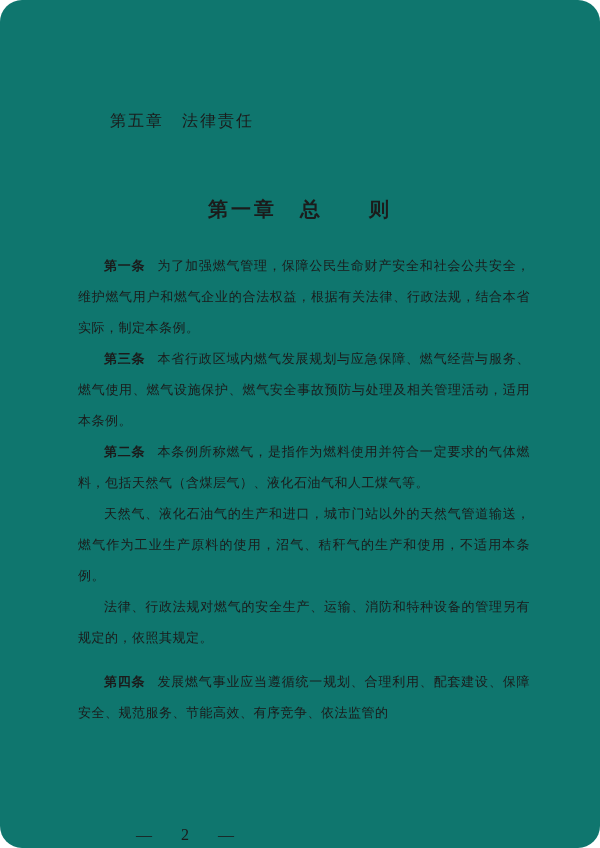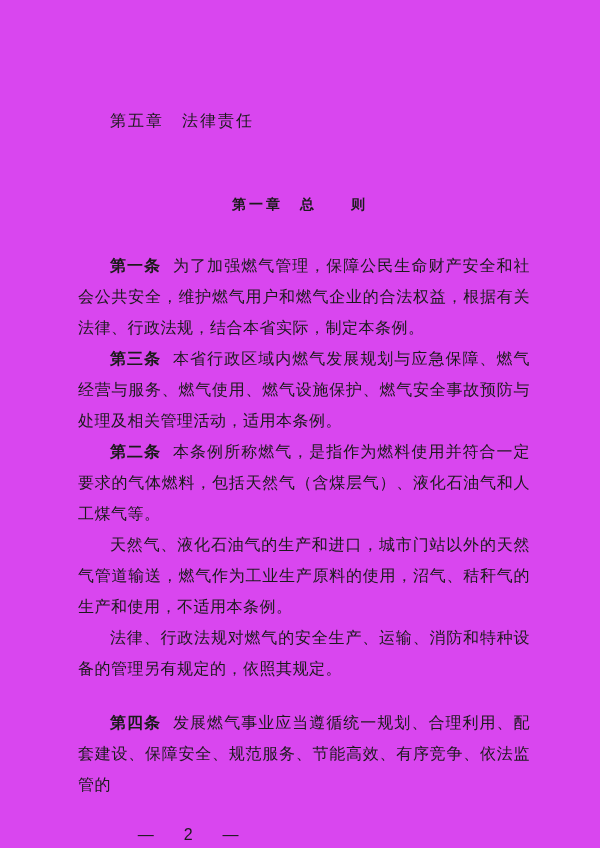--- a/index.html
+++ b/index.html
@@ -4,24 +4,25 @@
 <style>
   html, body {
     margin: 0;
     padding: 0;
     background: #ffffff;
   }
   .page {
     position: relative;
     width: 600px;
     height: 848px;
-    background: #d946ef;
+    background: #0f766e;
     overflow: hidden;
-    font-family: Liberation Sans, sans-serif;
+    font-family: Liberation Serif, serif;
     color: #1b1b1b;
+    border-radius: 22px;
   }
   .toc {
     position: absolute;
     top: 102px;
     left: 78px;
     right: 70px;
     font-size: 16px;
     letter-spacing: 2px;
   }
   .toc-line {
@@ -29,42 +30,42 @@
     text-indent: 2em;
     white-space: pre;
   }
   .heading {
     position: absolute;
     top: 196px;
     left: 0;
     width: 600px;
     margin: 0;
     text-align: center;
-    font-size: 14px;
+    font-size: 20px;
     font-weight: bold;
     letter-spacing: 3px;
     white-space: pre;
   }
   .body-text {
     position: absolute;
     top: 250px;
     left: 78px;
     width: 452px;
-    font-size: 16px;
+    font-size: 13px;
     line-height: 31px;
     letter-spacing: 0.5px;
     text-align: justify;
     text-justify: inter-character;
   }
   .para {
     margin: 0;
     text-indent: 2em;
   }
   .para.gap-before {
-    margin-top: 23px;
+    margin-top: 13px;
   }
   .article-label {
     font-weight: bold;
     margin-right: 12px;
   }
   .article-label:empty {
     margin-right: 0;
   }
   .footer {
     position: absolute;

